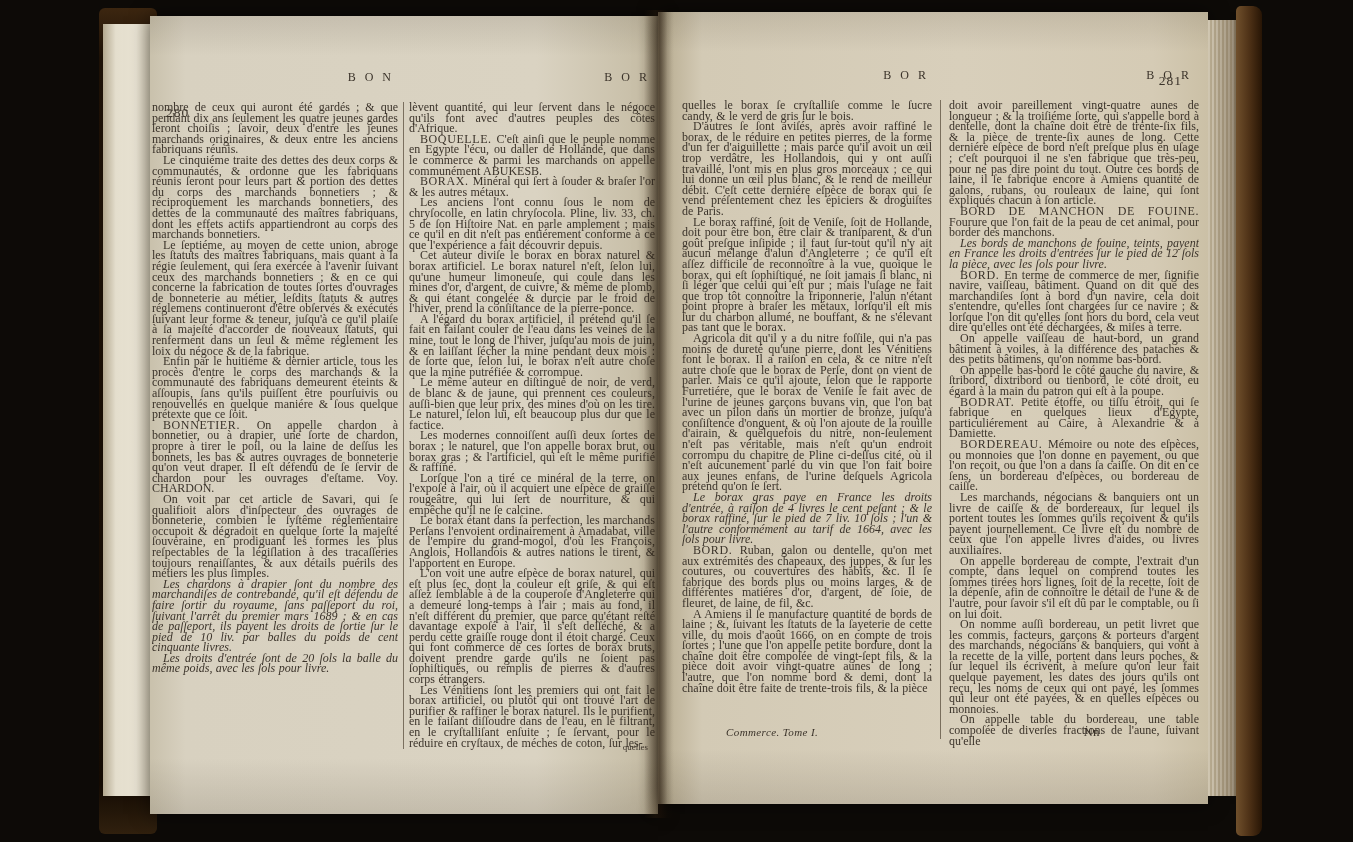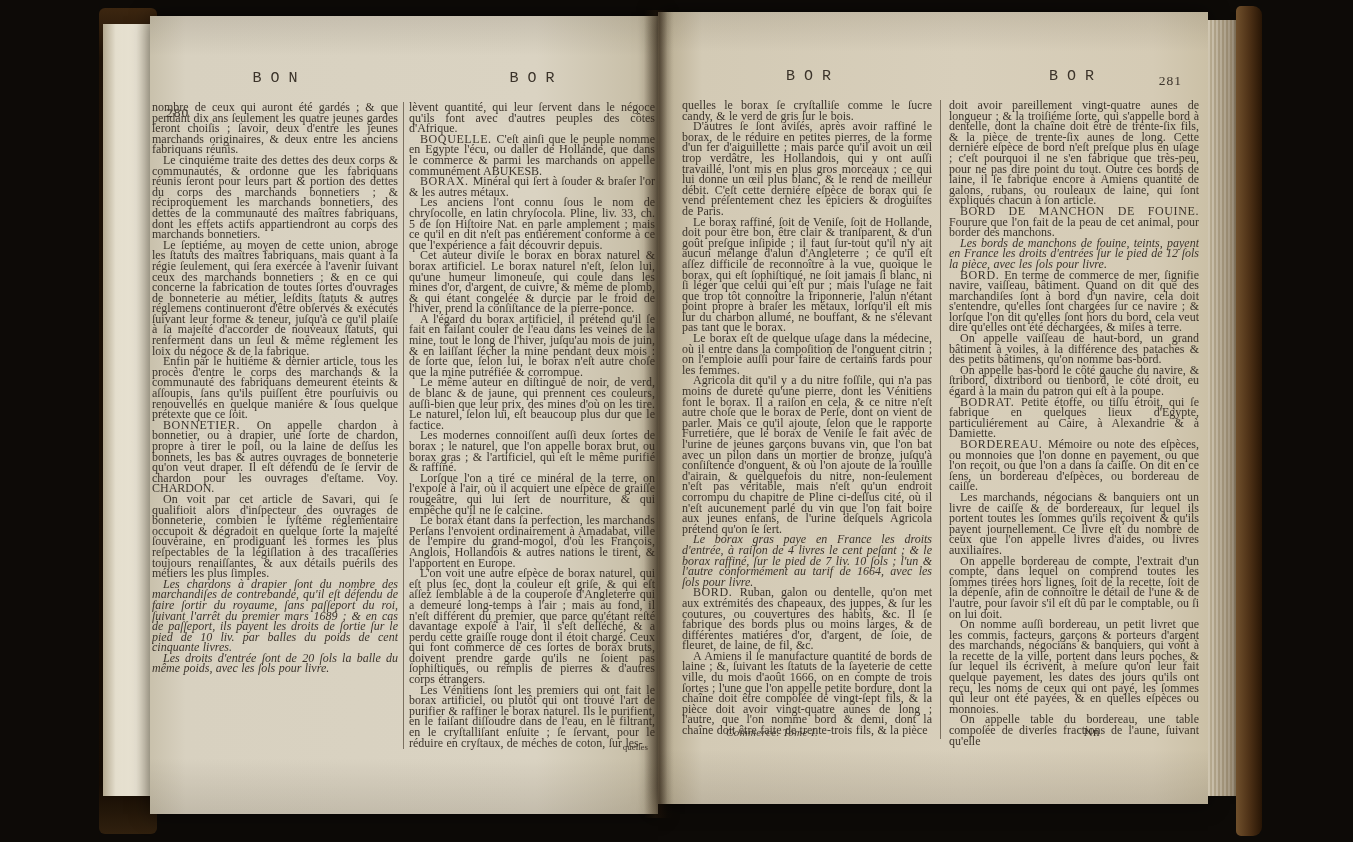--- a/index.html
+++ b/index.html
@@ -36,21 +36,21 @@
       repeating-linear-gradient(90deg,#d9d0bb 0 2px,#c0b499 2px 4px);}
   .cover-right{left:1236px;top:6px;width:26px;height:830px;border-radius:5px 9px 9px 5px;
     background:linear-gradient(90deg,#70502c,#4b2f15 55%,#271505);}
   
   .phead{position:absolute;left:0;right:0;height:26px;}
   .page-left .phead{top:54px;}
   .page-right .phead{top:56px;}
   .pagenum{position:absolute;font-size:13.5px;letter-spacing:1px;}
   .pagenum.pl{left:16px;top:15px;margin-top:20px;}
   .pagenum.pr{right:26px;top:5px;}
-  .rh{position:absolute;text-align:center;font-size:15px;letter-spacing:9px;text-indent:9px;font-family:Liberation Mono, monospace;}
+  .rh{position:absolute;text-align:right;font-size:12px;letter-spacing:9px;text-indent:9px;}
   .page-left .rh.c1{left:0;width:250px;}
   .page-left .rh.c2{left:258px;width:248px;}
   .page-right .rh.c1{left:24px;width:253px;}
   .page-right .rh.c2{left:287px;width:253px;}
   
   .cols{position:absolute;display:flex;}
   .page-left .cols{left:2px;top:86px;width:504px;height:660px;}
   .page-right .cols{left:24px;top:88px;width:517px;height:652px;}
   .col{width:246px;height:100%;overflow:hidden;text-align:justify;}
   .page-right .col{width:250px;}
@@ -110,21 +110,20 @@
   <div class="phead">
     <span class="rh c1">BOR</span>
     <span class="rh c2">BOR</span>
     <span class="pagenum pr">281</span>
   </div>
   <div class="cols">
     <div class="col">
         <p class="para cont">quelles le borax ſe cryſtalliſe comme le ſucre candy, &amp; le verd de gris ſur le bois.</p>
         <p class="para">D'autres ſe ſont aviſés, après avoir raffiné le borax, de le réduire en petites pierres, de la forme d'un fer d'aiguillette ; mais parce qu'il avoit un œil trop verdâtre, les Hollandois, qui y ont auſſi travaillé, l'ont mis en plus gros morceaux ; ce qui lui donne un œil plus blanc, &amp; le rend de meilleur débit. C'eſt cette derniére eſpèce de borax qui ſe vend préſentement chez les épiciers &amp; droguiſtes de Paris.</p>
         <p class="para">Le borax raffiné, ſoit de Veniſe, ſoit de Hollande, doit pour être bon, être clair &amp; tranſparent, &amp; d'un goût preſque inſipide ; il faut ſur-tout qu'il n'y ait aucun mélange d'alun d'Angleterre ; ce qu'il eſt aſſez difficile de reconnoître à la vue, quoique le borax, qui eſt ſophiſtiqué, ne ſoit jamais ſi blanc, ni ſi léger que celui qui eſt pur ; mais l'uſage ne fait que trop tôt connoître la friponnerie, l'alun n'étant point propre à braſer les métaux, lorſqu'il eſt mis ſur du charbon allumé, ne bouffant, &amp; ne s'élevant pas tant que le borax.</p>
-        <p class="para">Le borax eſt de quelque uſage dans la médecine, où il entre dans la compoſition de l'onguent citrin ; on l'emploie auſſi pour faire de certains fards pour les femmes.</p>
         <p class="para">Agricola dit qu'il y a du nitre foſſile, qui n'a pas moins de dureté qu'une pierre, dont les Vénitiens font le borax. Il a raiſon en cela, &amp; ce nitre n'eſt autre choſe que le borax de Perſe, dont on vient de parler. Mais ce qu'il ajoute, ſelon que le rapporte Furretiére, que le borax de Veniſe ſe fait avec de l'urine de jeunes garçons buvans vin, que l'on bat avec un pilon dans un mortier de bronze, juſqu'à conſiſtence d'onguent, &amp; où l'on ajoute de la rouille d'airain, &amp; quelquefois du nitre, non-ſeulement n'eſt pas véritable, mais n'eſt qu'un endroit corrompu du chapitre de Pline ci-deſſus cité, où il n'eſt aucunement parlé du vin que l'on fait boire aux jeunes enfans, de l'urine deſquels Agricola prétend qu'on ſe ſert.</p>
         <p class="para it">Le borax gras paye en France les droits d'entrée, à raiſon de 4 livres le cent peſant ; &amp; le borax raffiné, ſur le pied de 7 liv. 10 ſols ; l'un &amp; l'autre conformément au tarif de 1664, avec les ſols pour livre.</p>
         <p class="para"><span class="lead">BORD. </span>Ruban, galon ou dentelle, qu'on met aux extrémités des chapeaux, des juppes, &amp; ſur les coutures, ou couvertures des habits, &amp;c. Il ſe fabrique des bords plus ou moins larges, &amp; de différentes matiéres d'or, d'argent, de ſoie, de fleuret, de laine, de fil, &amp;c.</p>
         <p class="para">A Amiens il ſe manufacture quantité de bords de laine ; &amp;, ſuivant les ſtatuts de la ſayeterie de cette ville, du mois d'août 1666, on en compte de trois ſortes ; l'une que l'on appelle petite bordure, dont la chaîne doit être compoſée de vingt-ſept fils, &amp; la pièce doit avoir vingt-quatre aunes de long ; l'autre, que l'on nomme bord &amp; demi, dont la chaîne doit être faite de trente-trois fils, &amp; la pièce</p>
       </div>
     <div class="colrule"></div>
     <div class="col">
         <p class="para cont">doit avoir pareillement vingt-quatre aunes de longueur ; &amp; la troiſiéme ſorte, qui s'appelle bord à dentelle, dont la chaîne doit être de trente-ſix fils, &amp; la pièce de trente-ſix aunes de long. Cette derniére eſpèce de bord n'eſt preſque plus en uſage ; c'eſt pourquoi il ne s'en fabrique que très-peu, pour ne pas dire point du tout. Outre ces bords de laine, il ſe fabrique encore à Amiens quantité de galons, rubans, ou rouleaux de laine, qui ſont expliqués chacun à ſon article.</p>
         <p class="para"><span class="lead">BORD DE MANCHON DE FOUINE. </span>Fourure que l'on fait de la peau de cet animal, pour border des manchons.</p>
         <p class="para it">Les bords de manchons de fouine, teints, payent en France les droits d'entrées ſur le pied de 12 ſols la pièce, avec les ſols pour livre.</p>

